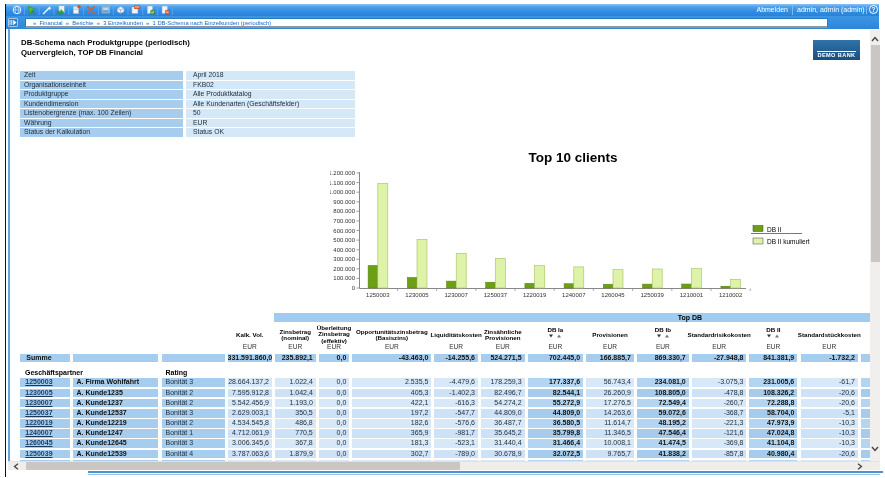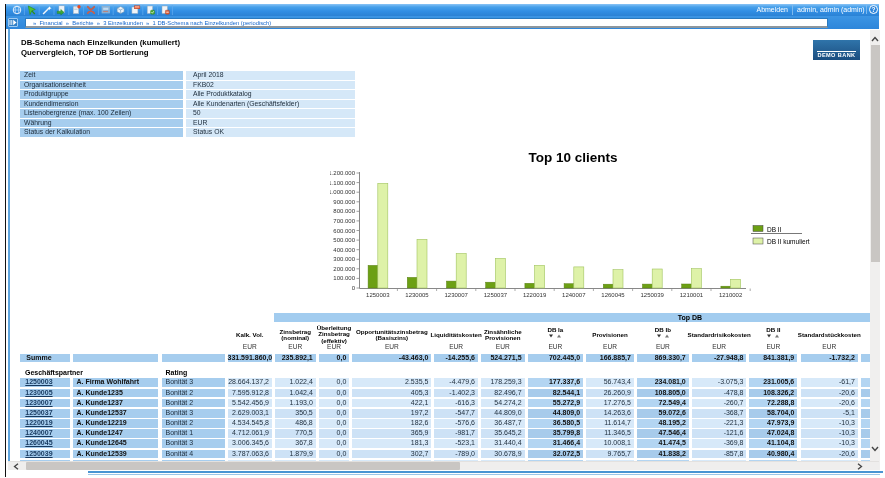--- a/index.html
+++ b/index.html
@@ -85,22 +85,22 @@
 <svg class="a" style="left:9px;top:19px;" width="8" height="7">
     <path d="M1 1 L1 6 M2.8 1 L2.8 6" stroke="#fff" stroke-width="0.9"></path>
     <path d="M4.2 0.8 L7.5 3.5 L4.2 6.2 Z" fill="#fff"></path>
   </svg>
 <div class="a" style="left:25px;top:17.5px;width:803px;height:10.5px;background:#fff;border:1px solid #2a7abf;border-bottom:2px solid #8d979e;border-radius:1px;"></div>
 <div class="a" style="left:33px;top:18px;width:600px;height:10px;color:#1667cc;font-size:5.8px;line-height:10px;">»&nbsp; Financial &nbsp;»&nbsp; Berichte &nbsp;»&nbsp; 3 Einzelkunden &nbsp;»&nbsp; 1 DB-Schema nach Einzelkunden (periodisch)</div>
 <div class="a" style="left:8px;top:29px;width:2px;height:432px;background:#5fa5de;"></div>
 <div class="a" style="left:813px;top:39.5px;width:47px;height:20px;background:linear-gradient(#2f74aa,#1b4e80);"></div>
 <div class="a" style="left:817px;top:50.5px;width:39px;height:1px;background:#fff;"></div>
 <div class="a" style="left:813px;top:52px;width:47px;height:7px;color:#fff;font-size:5.6px;line-height:7px;text-align:center;font-weight:bold;letter-spacing:0.4px;">DEMO BANK</div>
-<div class="a" style="left:21px;top:38px;width:400px;height:9px;font-size:7.8px;font-weight:bold;color:#000;">DB-Schema nach Einzelkunden (kumuliert)</div>
-<div class="a" style="left:21px;top:48px;width:400px;height:9px;font-size:7.8px;font-weight:bold;color:#000;">Quervergleich, TOP DB Sortierung</div>
+<div class="a" style="left:21px;top:38px;width:400px;height:9px;font-size:7.8px;font-weight:bold;color:#000;">DB-Schema nach Produktgruppe (periodisch)</div>
+<div class="a" style="left:21px;top:48px;width:400px;height:9px;font-size:7.8px;font-weight:bold;color:#000;">Quervergleich, TOP DB Financial</div>
 <div class="a" style="left:20px;top:71.0px;width:163px;height:8.6px;background:#a6cdee;">
     <span style="display:block;padding-left:4px;font-size:6.8px;line-height:8.6px;color:#1c2b3a;white-space:nowrap;">Zeit</span>
   </div>
 <div class="a" style="left:186px;top:71.0px;width:169px;height:8.6px;background:#d5e8f8;">
     <span style="display:block;padding-left:7px;font-size:6.8px;line-height:8.6px;color:#1c2b3a;white-space:nowrap;">April 2018</span>
   </div>
 <div class="a" style="left:20px;top:80.5px;width:163px;height:8.6px;background:#a6cdee;">
     <span style="display:block;padding-left:4px;font-size:6.8px;line-height:8.6px;color:#1c2b3a;white-space:nowrap;">Organisationseinheit</span>
   </div>
 <div class="a" style="left:186px;top:80.5px;width:169px;height:8.6px;background:#d5e8f8;">

